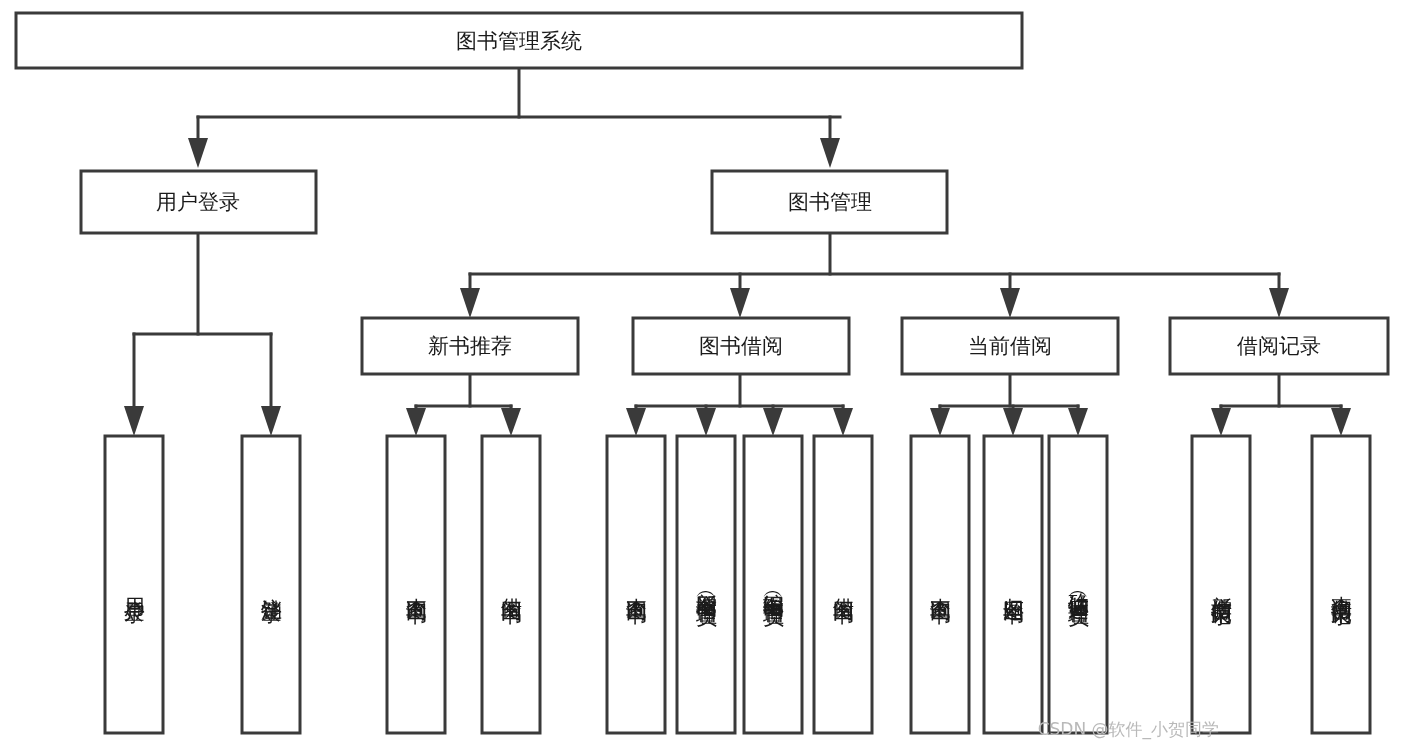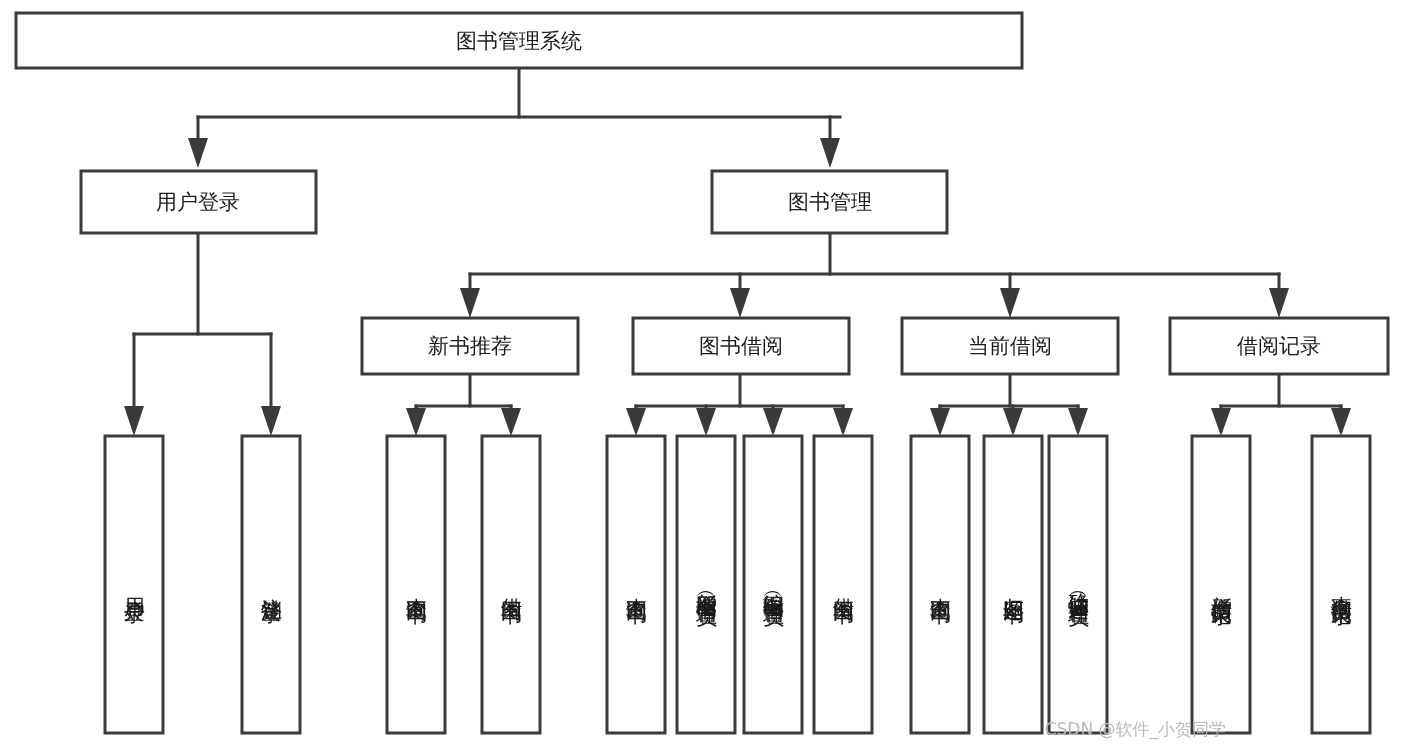--- a/index.html
+++ b/index.html
@@ -59,21 +59,21 @@
     color: #1b1b1b;
     letter-spacing: 2px;
     display: flex;
     align-items: center;
     justify-content: center;
     white-space: nowrap;
     pointer-events: none;
   }
   .watermark {
     position: absolute;
-    right: 17px;
+    right: 24px;
     bottom: 6px;
     font-family: "DejaVu Sans", "Liberation Sans", sans-serif;
     font-size: 17px;
     color: #b9b9b9;
     white-space: nowrap;
   }
 </style>
 </head>
 <body>
 

